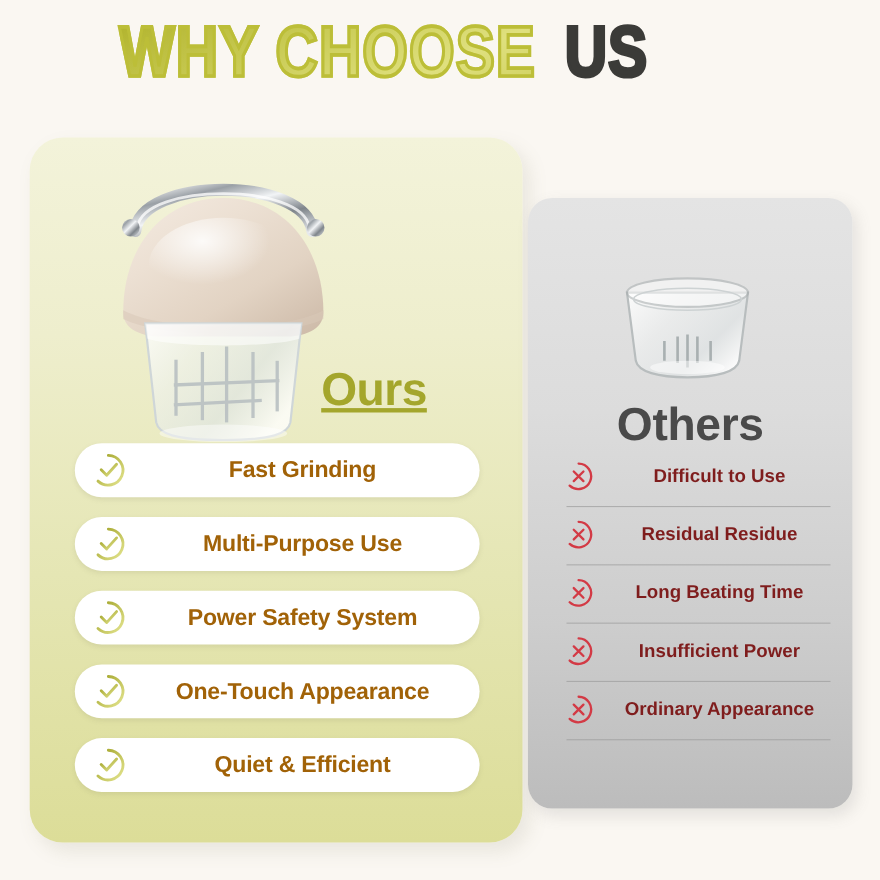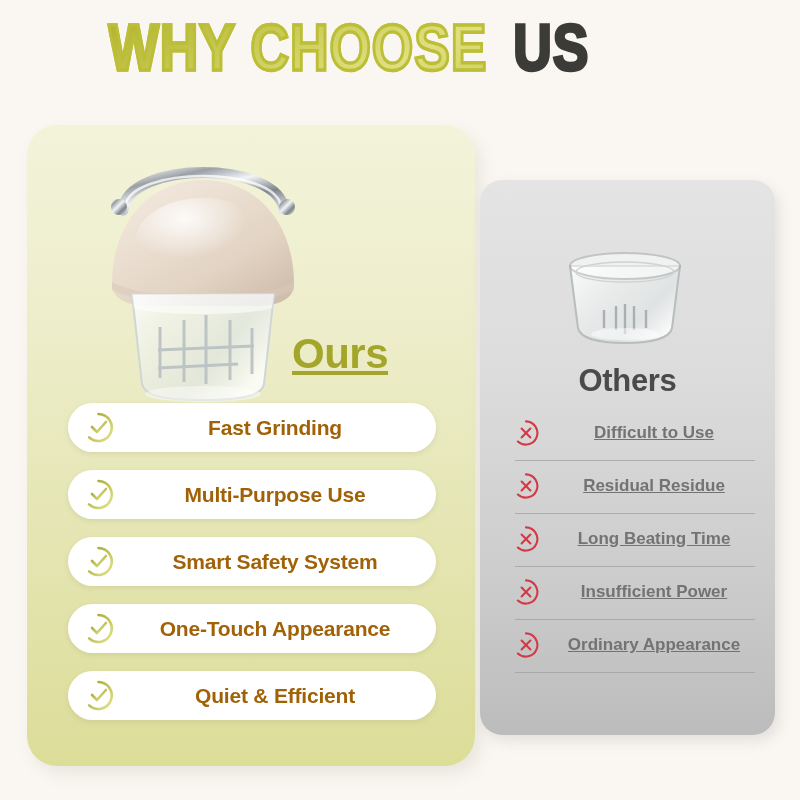--- a/index.html
+++ b/index.html
@@ -132,21 +132,21 @@
     width: 138px;
     height: 100px;
   }
 
   #others-label {
     position: absolute;
     left: 480px;
     top: 365px;
     width: 295px;
     text-align: center;
-    font-size: 31px;
+    font-size: 42px;
     font-weight: bold;
     color: #4a4a4a;
     letter-spacing: -0.3px;
     line-height: 1;
   }
 
   .con-row {
     position: absolute;
     left: 512px;
     width: 250px;
@@ -162,23 +162,22 @@
   .con-label {
     position: absolute;
     left: 34px;
     right: 0;
     top: 0;
     height: 42px;
     line-height: 42px;
     text-align: center;
     font-size: 17px;
     font-weight: bold;
-    color: #737373;
+    color: #7f1d1d;
     white-space: nowrap;
-    text-decoration: underline;
   }
   .divider {
     position: absolute;
     left: 515px;
     width: 240px;
     height: 1px;
     background: #9d9d9d;
     opacity: 0.7;
   }
 </style>
@@ -274,21 +273,21 @@
   <span class="pill-label">Multi-Purpose Use</span>
 </div>
 
 <div class="pill" style="top:537px">
   <span class="pill-icon">
     <svg viewBox="0 0 33 33" width="33" height="33">
       <path d="M16.5 3 A13.5 13.5 0 1 1 7.1 26.4" fill="none" stroke="url(#ckg1)" stroke-width="2.6" stroke-linecap="round"></path>
       <path d="M10 16 L15 21 L24 11" fill="none" stroke="url(#ckg1)" stroke-width="2.6" stroke-linecap="round" stroke-linejoin="round"></path>
     </svg>
   </span>
-  <span class="pill-label">Smart Safety System</span>
+  <span class="pill-label">Power Safety System</span>
 </div>
 
 <div class="pill" style="top:604px">
   <span class="pill-icon">
     <svg viewBox="0 0 33 33" width="33" height="33">
       <path d="M16.5 3 A13.5 13.5 0 1 1 7.1 26.4" fill="none" stroke="url(#ckg1)" stroke-width="2.6" stroke-linecap="round"></path>
       <path d="M10 16 L15 21 L24 11" fill="none" stroke="url(#ckg1)" stroke-width="2.6" stroke-linecap="round" stroke-linejoin="round"></path>
     </svg>
   </span>
   <span class="pill-label">One-Touch Appearance</span>

